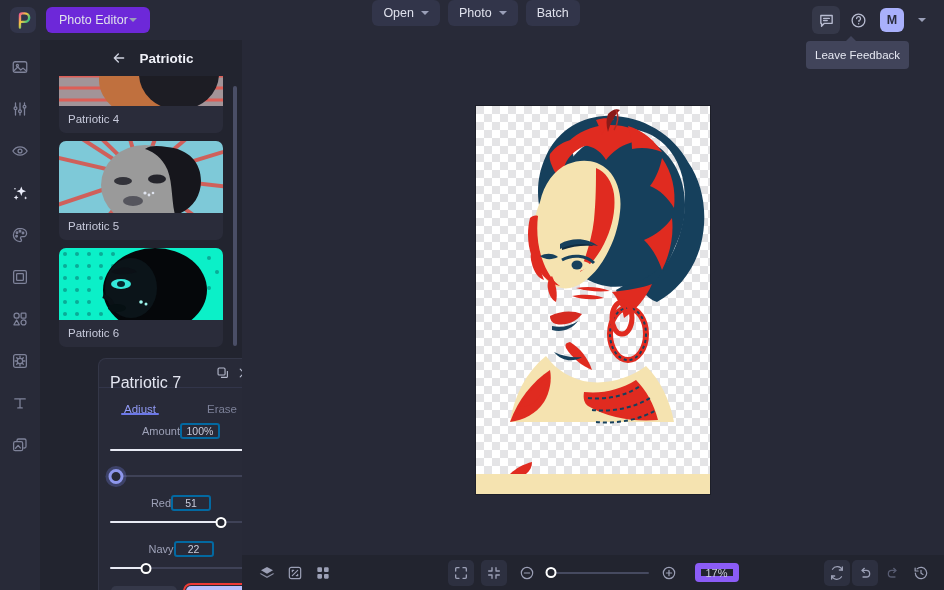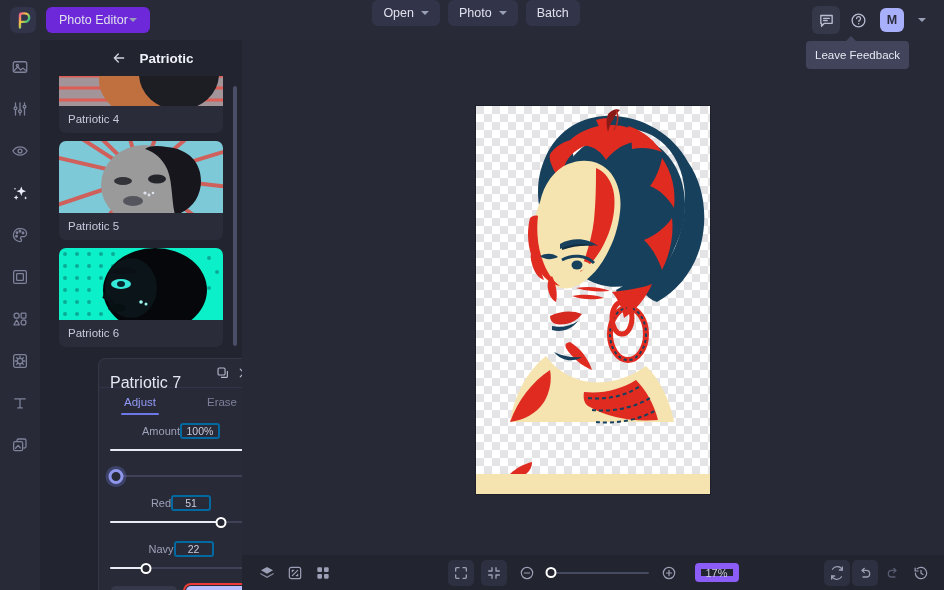--- a/index.html
+++ b/index.html
@@ -132,21 +132,21 @@
   }
   .adjust-head {
     height: 29px; display: flex; align-items: center;
     padding: 0 10px 0 11px; border-bottom: 1px solid #32354a;
   }
   .adjust-name { font-size: 16px; color: #e4e6f1; flex: 1; margin-top: 20px; }
   .head-icon {
     width: 18px; height: 18px; display: flex; align-items: center;
     justify-content: center; color: #b6bacd; cursor: pointer; margin-left: 3px;
   }
-  .tabs { display: flex; height: 27px; position: relative; }
+  .tabs { display: flex; height: 27px; position: relative; align-items: flex-end; }
   .tab {
     flex: 1; display: flex; align-items: center; justify-content: center;
     font-size: 11.5px; color: #7c8098; cursor: pointer; position: relative;
   }
   .tab.active { color: #919af5; }
   .tab.active::after {
     content: ""; position: absolute; bottom: 0; left: 27%; width: 46%;
     height: 2px; background: #6c78e8; border-radius: 1px;
   }
 

